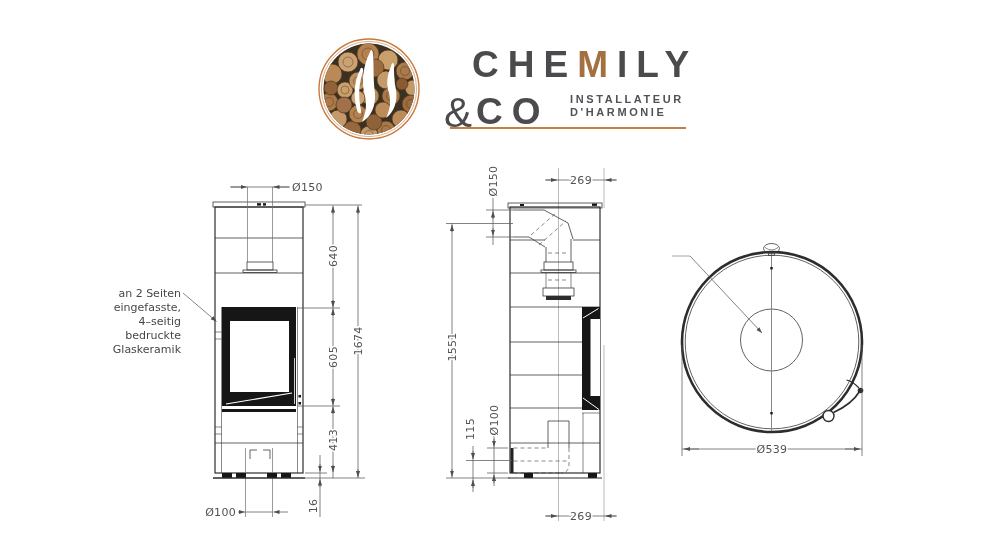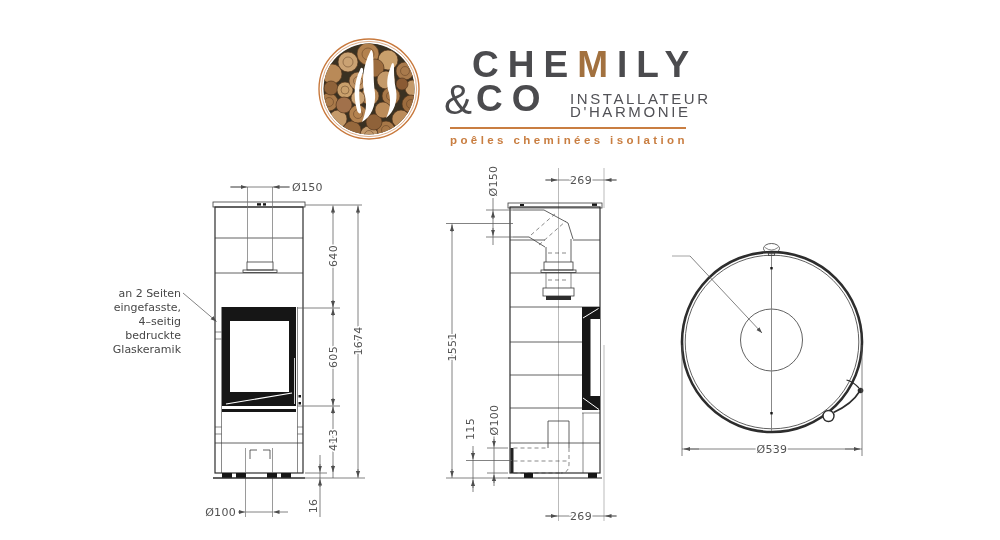--- a/index.html
+++ b/index.html
@@ -3,24 +3,24 @@
 <meta charset="utf-8">
 <style>
   html,body{margin:0;padding:0;background:#fff;}
   .canvas{position:relative;width:1000px;height:540px;background:#fff;overflow:hidden;
           font-family:"Liberation Sans", sans-serif;}
   
   .logo-badge{position:absolute;left:318px;top:38px;width:102px;height:102px;}
   .brand1{position:absolute;left:472px;top:44px;font-size:37px;font-weight:700;
           letter-spacing:9px;color:#4b4b4e;white-space:nowrap;}
   .brand1 .wood{color:#a2713f;}
-  .brand2{position:absolute;left:444px;top:76px;color:#4b4b4e;white-space:nowrap;text-align:center;}
+  .brand2{position:absolute;left:444px;top:89px;color:#4b4b4e;white-space:nowrap;text-align:center;}
   .brand2 .amp{font-size:42px;font-weight:400;letter-spacing:4px;vertical-align:-3px;}
   .brand2 .co{font-size:37px;font-weight:700;letter-spacing:9px;}
-  .tagline{position:absolute;left:570px;top:93px;font-size:15px;font-weight:400;
+  .tagline{position:absolute;left:570px;top:93px;font-size:11px;font-weight:700;
            letter-spacing:2.6px;color:#515156;line-height:12.5px;white-space:nowrap;}
   .rule{position:absolute;left:450px;top:127px;width:236px;height:2px;background:#c97e41;}
   .subtitle{position:absolute;left:450px;top:134px;font-size:11.5px;font-weight:700;
             letter-spacing:3.4px;color:#c97e41;white-space:nowrap;}
   
   .drawing{position:absolute;left:0;top:160px;}
   .ol{stroke:#2d2d2d;stroke-width:1.2;fill:none;}
   .sl{stroke:#3a3a3a;stroke-width:0.8;fill:none;}
   .tl{stroke:#3a3a3a;stroke-width:0.6;fill:none;}
   .dl{stroke:#5a5a5a;stroke-width:0.75;fill:none;}
@@ -96,21 +96,20 @@
     </g>
   </svg>
 
   <div class="brand1"><span>CHE</span><span class="wood">M</span><span>ILY</span></div>
   <div class="brand2"><span class="amp">&amp;</span><span class="co">CO</span></div>
   <div class="tagline">
     <div>INSTALLATEUR</div>
     <div>D'HARMONIE</div>
   </div>
   <div class="rule"></div>
-  <div class="subtitle">poêles cheminées isolation</div>
 
   <svg class="drawing" width="1000" height="380" viewBox="0 160 1000 380">
     <defs>
       <marker id="arr" markerWidth="10" markerHeight="8" refX="8" refY="4" orient="auto">
         <path d="M0,1.2 L8,4 L0,6.8 Z" fill="#4e4e4e"></path>
       </marker>
     </defs>
 
     <g>
 

